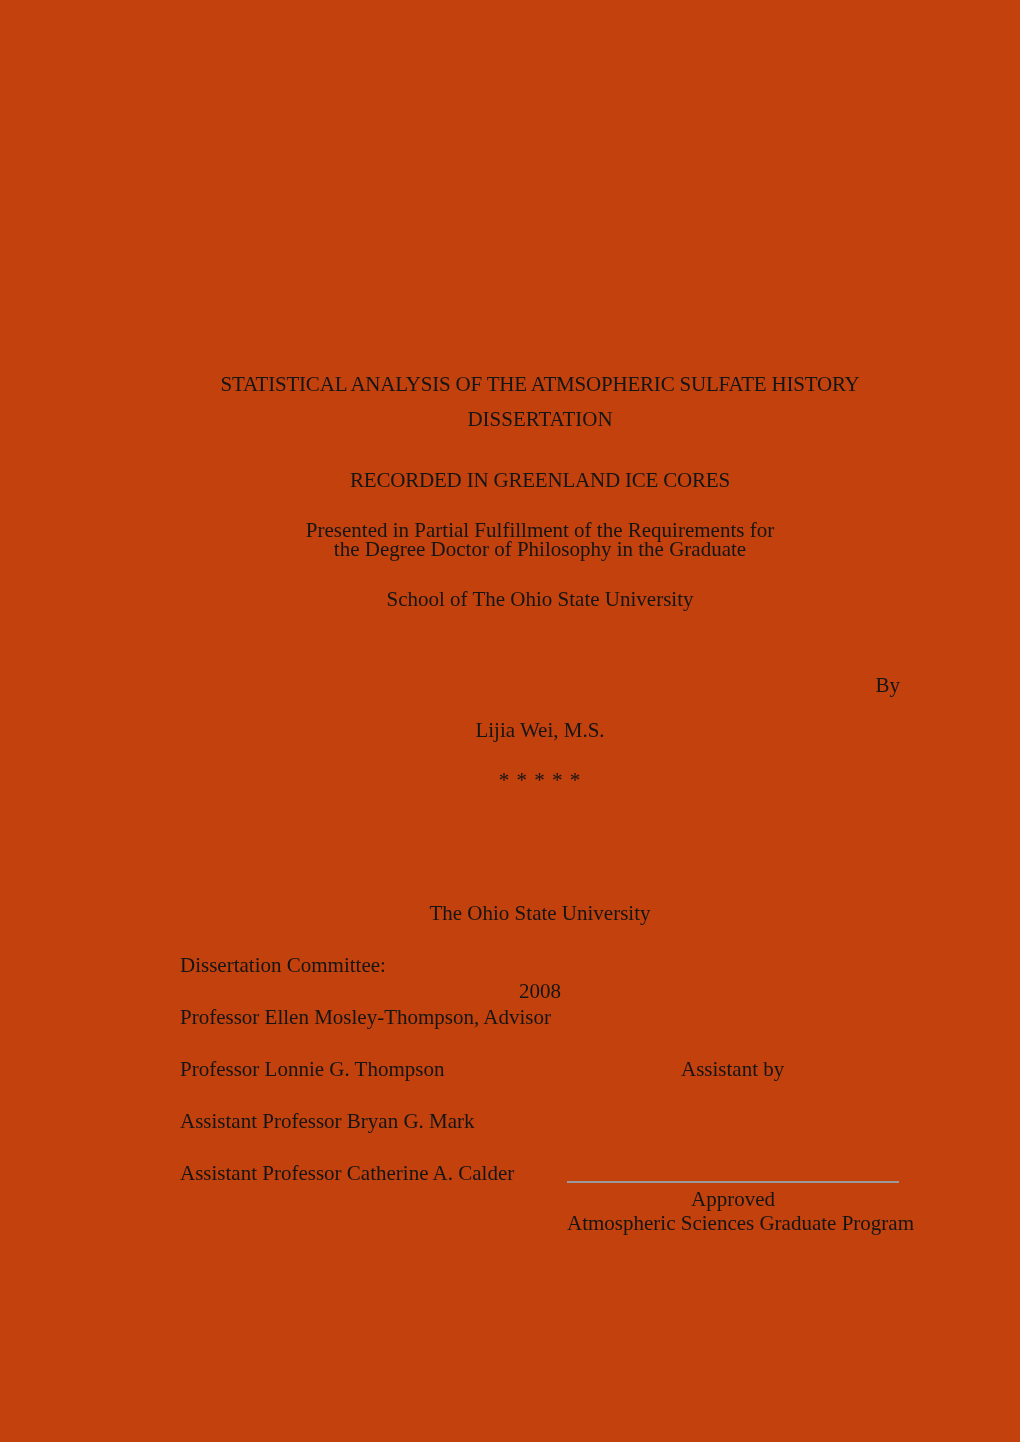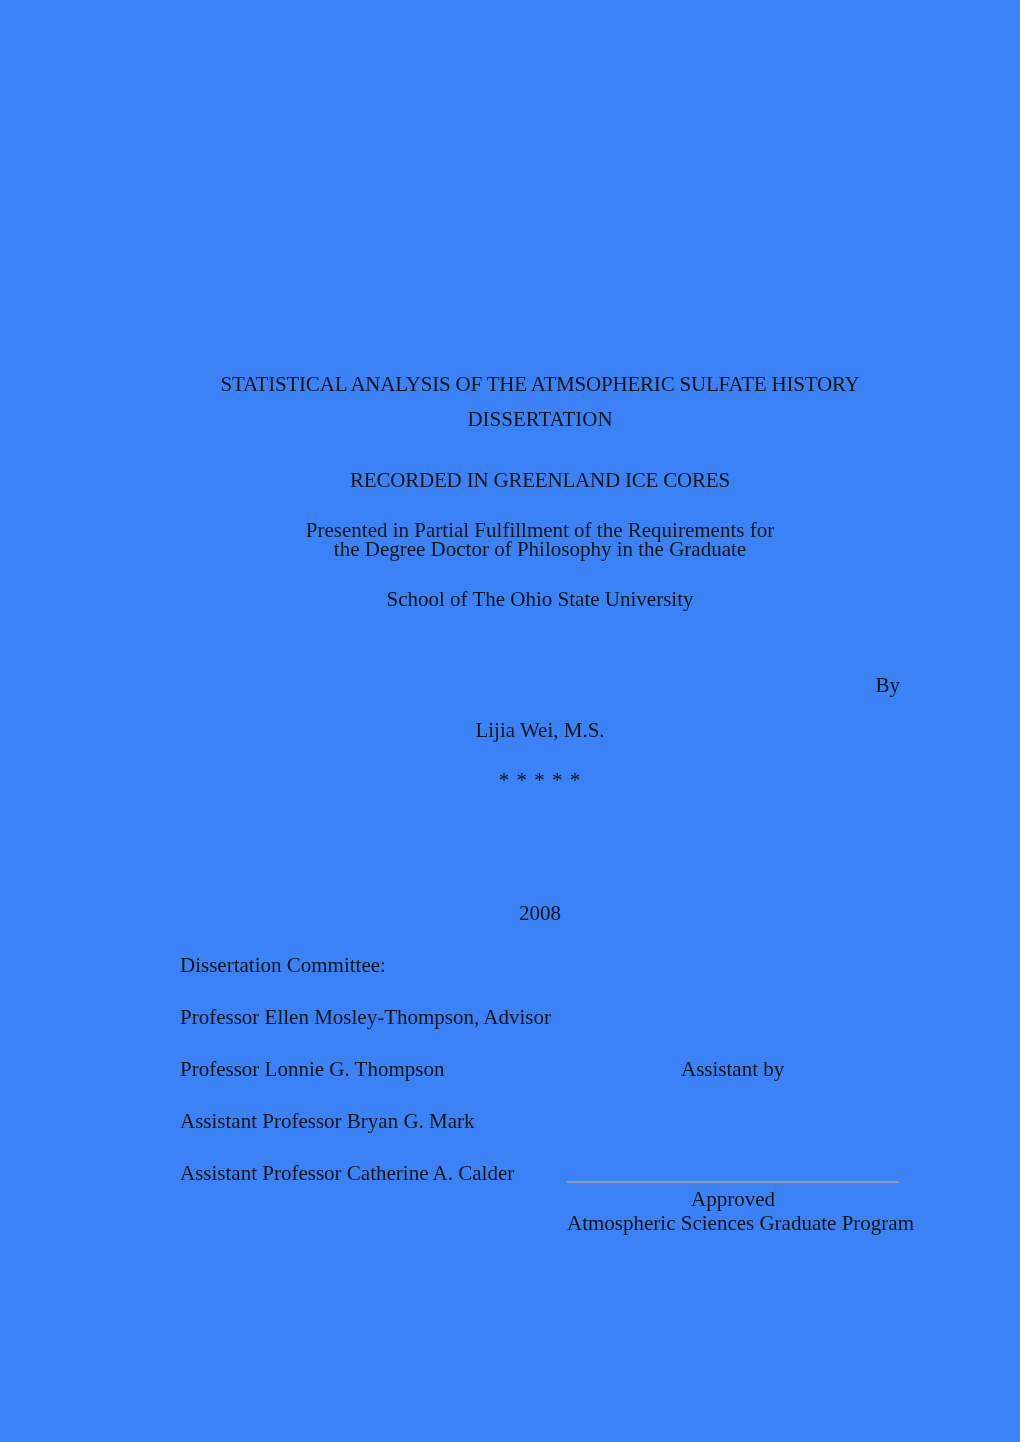--- a/index.html
+++ b/index.html
@@ -4,21 +4,21 @@
 <style>
   html, body {
     margin: 0;
     padding: 0;
     background: #ffffff;
   }
   .page {
     position: relative;
     width: 1020px;
     height: 1442px;
-    background: #3b82f6;
+    background: #c2410c;
     font-family: "Liberation Serif", "DejaVu Serif", serif;
     font-size: 21px;
     color: #151515;
     overflow: hidden;
   }
   .abs {
     position: absolute;
     white-space: pre;
     line-height: 26px;
   }
@@ -84,20 +84,21 @@
 
   <div class="abs centered-block present-1">Presented in Partial Fulfillment of the Requirements for</div>
   <div class="abs centered-block present-2">the Degree Doctor of Philosophy in the Graduate</div>
   <div class="abs centered-block present-3">School of The Ohio State University</div>
 
   <div class="abs centered-block by-label">By</div>
   <div class="abs centered-block author">Lijia Wei, M.S.</div>
   <div class="abs centered-block stars">* * * * *</div>
 
   <div class="abs centered-block inst-block">
+    <div>The Ohio State University</div>
     <div>2008</div>
   </div>
 
   <div class="abs left-col committee-h">Dissertation Committee:</div>
 
   <div class="abs left-col member-0">Professor Ellen Mosley-Thompson, Advisor</div>
   <div class="abs left-col member-1">Professor Lonnie G. Thompson</div>
   <div class="abs left-col member-2">Assistant Professor Bryan G. Mark</div>
   <div class="abs left-col member-3">Assistant Professor Catherine A. Calder</div>
 

